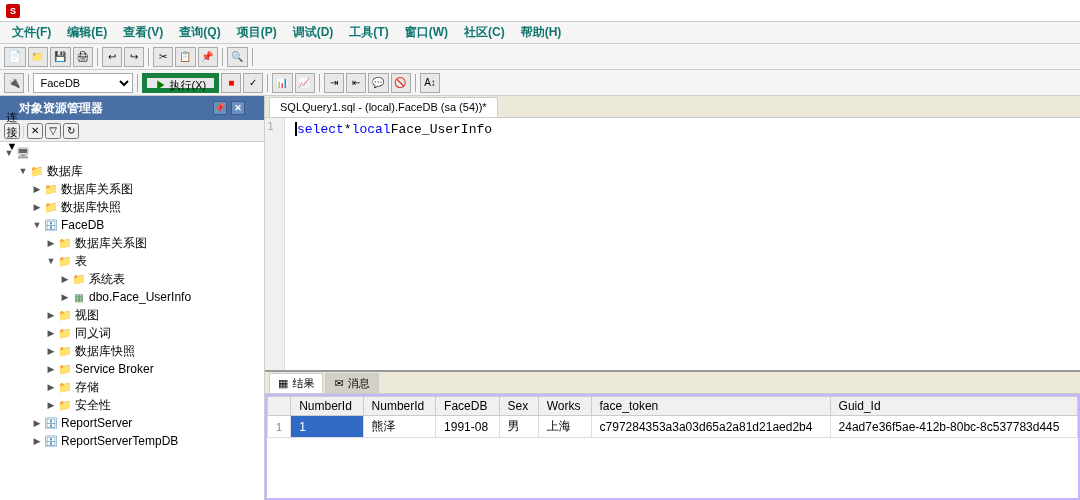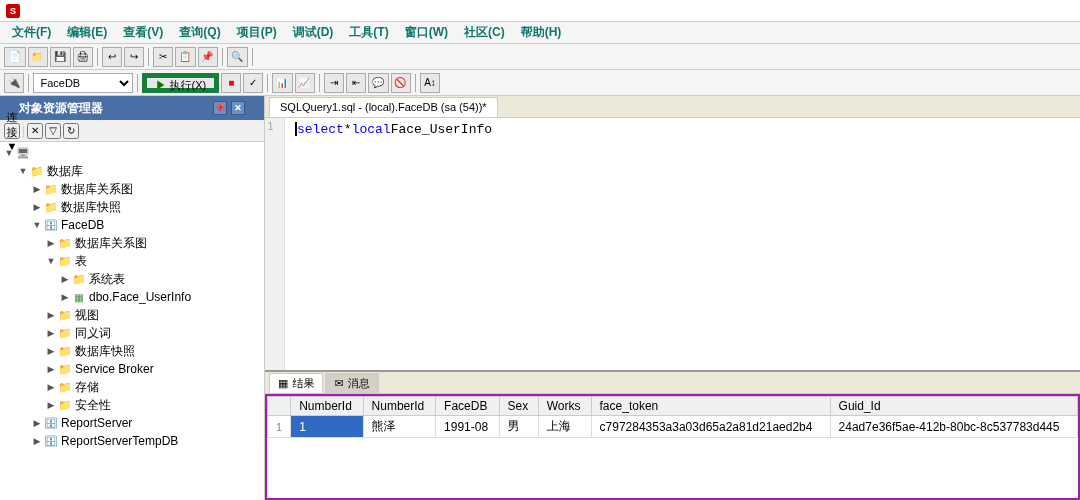--- a/index.html
+++ b/index.html
@@ -280,21 +280,21 @@
       cursor: pointer;
       height: 20px;
       display: flex;
       align-items: center;
       gap: 4px;
     }
     .results-tab.active { background: #fff; }
     .results-content {
       flex: 1;
       overflow: auto;
-      border: 2px solid #a21caf;
+      border: 2px solid #c4b5fd;
     }
     .results-table {
       border-collapse: collapse;
       width: 100%;
       font-size: 12px;
     }
     .results-table th {
       background: #f0f0f0;
       border: 1px solid #ccc;
       padding: 2px 8px;

